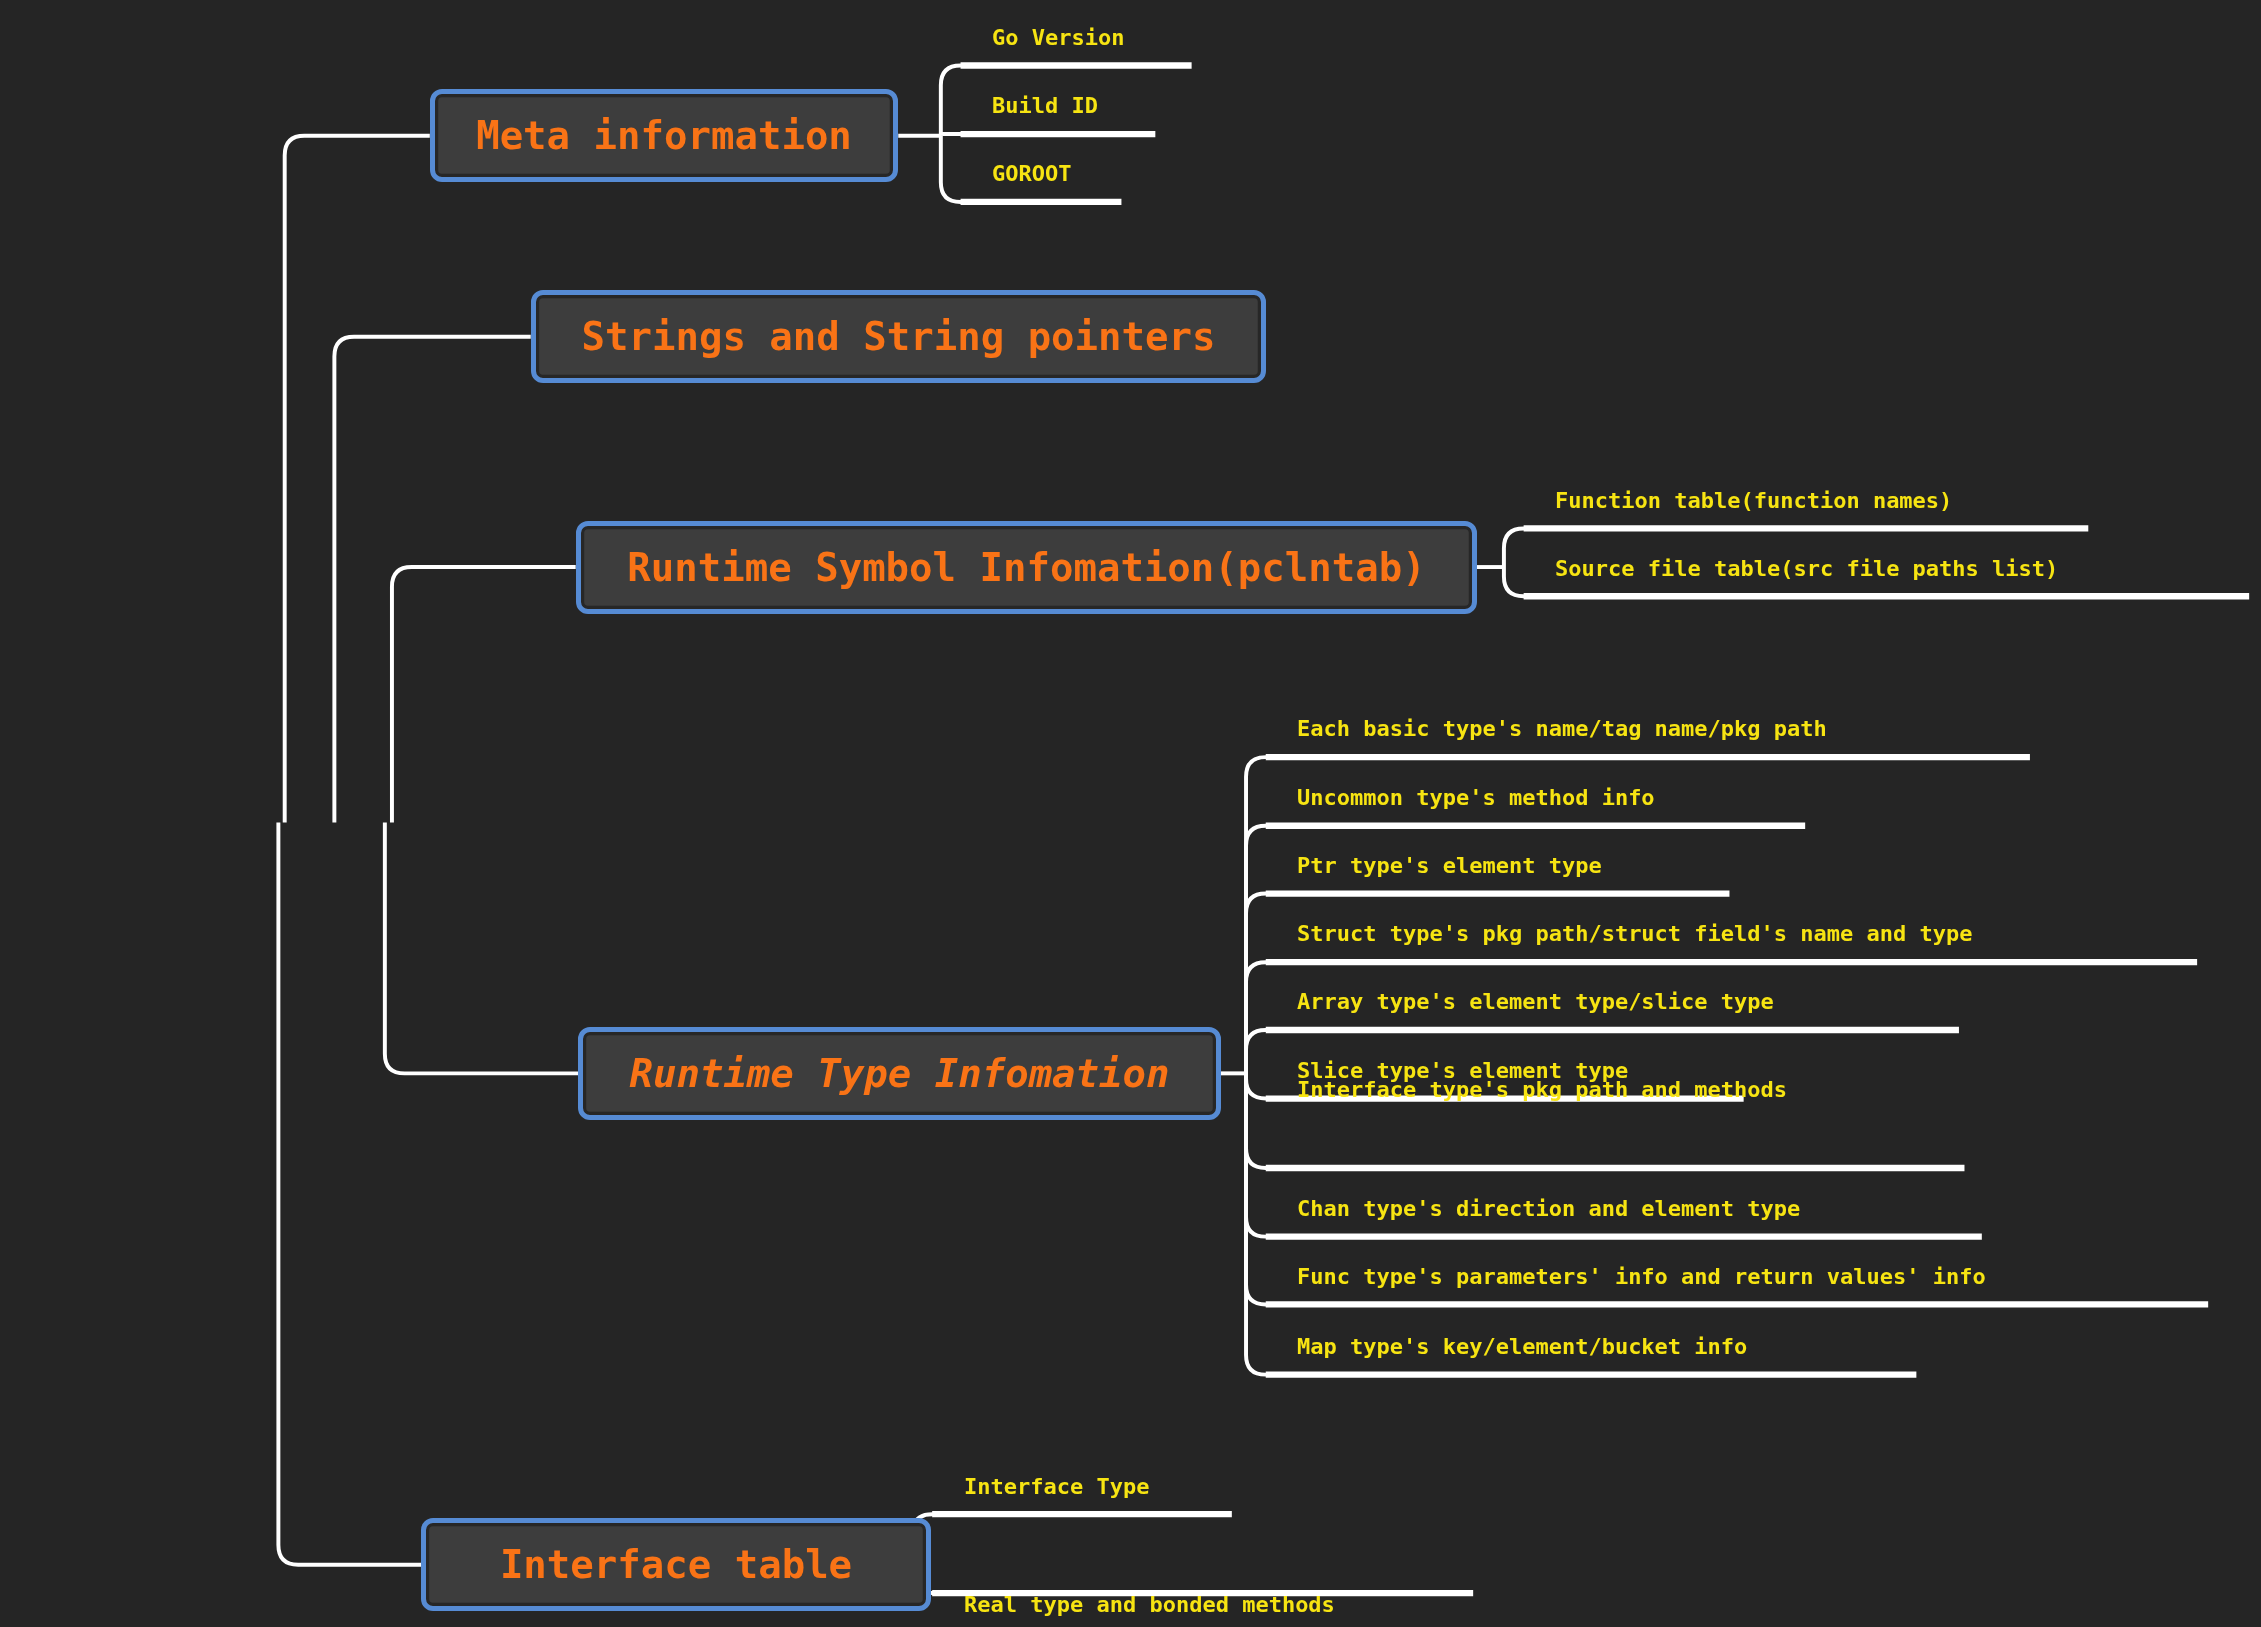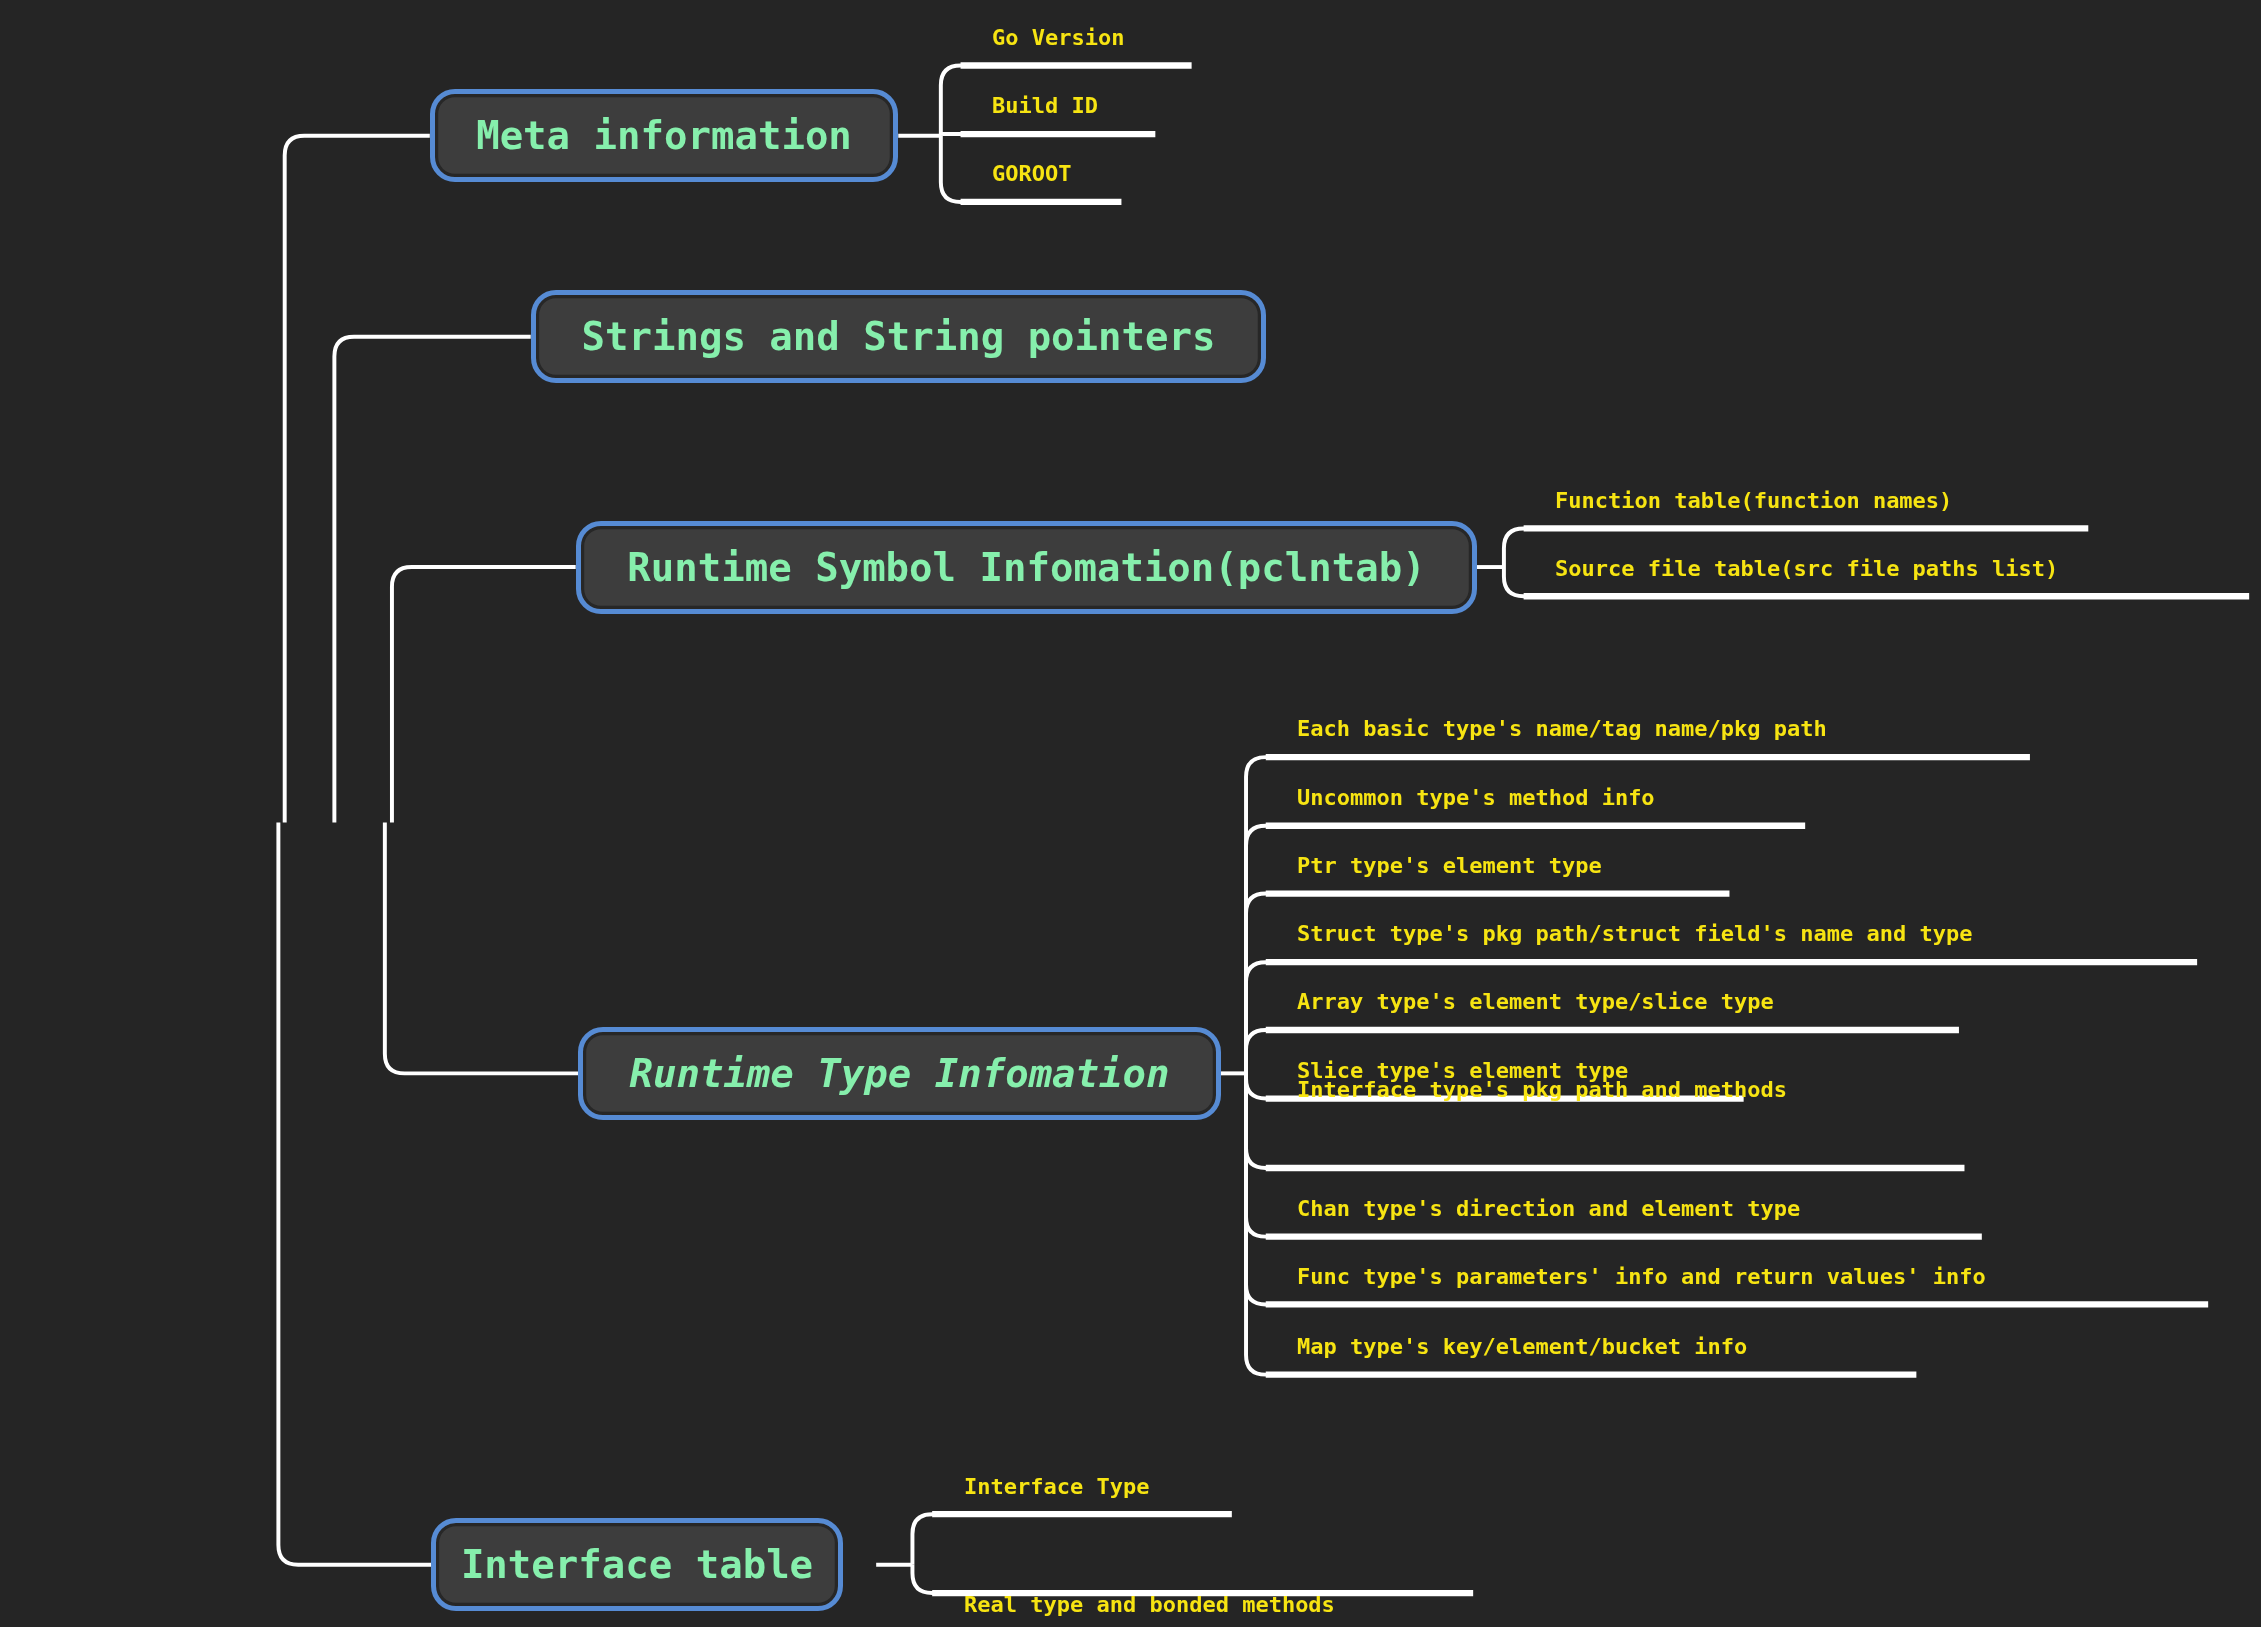--- a/index.html
+++ b/index.html
@@ -26,26 +26,26 @@
     fill: none;
     stroke: #ffffff;
     stroke-linecap: butt;
     stroke-linejoin: round;
   }
   .branch-node {
     position: absolute;
     box-sizing: border-box;
     background: #3d3d3d;
     border: 5.5px solid #568bd4;
-    border-radius: 25px;
+    border-radius: 12px;
     box-shadow: inset 0 0 0 3.2px #272727;
     display: flex;
     align-items: center;
     justify-content: center;
-    color: #86efac;
+    color: #f97316;
     font-weight: 700;
     font-size: 39px;
     white-space: nowrap;
     z-index: 3;
   }
   .child-label {
     position: absolute;
     color: #f7e412;
     font-size: 22px;
     font-weight: 700;
@@ -139,20 +139,20 @@
       <div class="child-label" style="left: 1297px; top: 711px;">Each basic type's name/tag name/pkg path</div>
       <div class="child-label" style="left: 1297px; top: 780px;">Uncommon type's method info</div>
       <div class="child-label" style="left: 1297px; top: 848px;">Ptr type's element type</div>
       <div class="child-label" style="left: 1297px; top: 916px;">Struct type's pkg path/struct field's name and type</div>
       <div class="child-label" style="left: 1297px; top: 984px;">Array type's element type/slice type</div>
       <div class="child-label" style="left: 1297px; top: 1053px;">Slice type's element type</div>
       <div class="child-label" style="left: 1297px; top: 1072px;">Interface type's pkg path and methods</div>
       <div class="child-label" style="left: 1297px; top: 1191px;">Chan type's direction and element type</div>
       <div class="child-label" style="left: 1297px; top: 1259px;">Func type's parameters' info and return values' info</div>
       <div class="child-label" style="left: 1297px; top: 1329px;">Map type's key/element/bucket info</div>
-      <div class="branch-node" style="left: 431px; top: 1518px; width: 412px; height: 93px;">
+      <div class="branch-node" style="left: 421px; top: 1518px; width: 510px; height: 93px;">
         <span>Interface table</span>
       </div>
       <div class="child-label" style="left: 964px; top: 1469px;">Interface Type</div>
       <div class="child-label" style="left: 964px; top: 1547px; margin-top: 40px;">Real type and bonded methods</div>
     </div>
 </div>
 
 
 </body></html>

